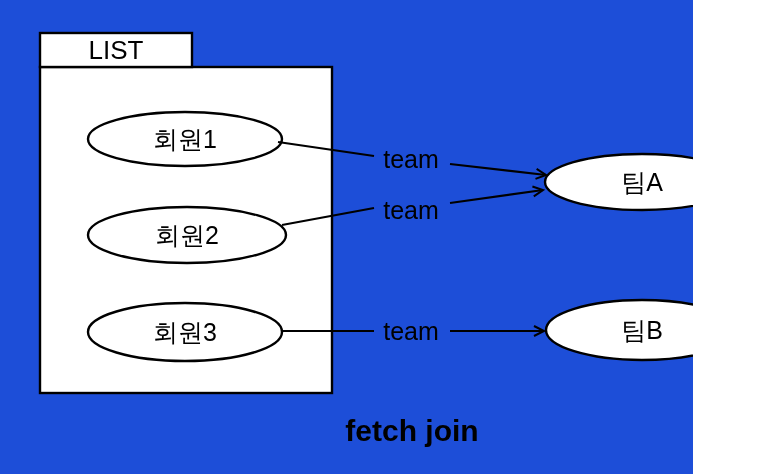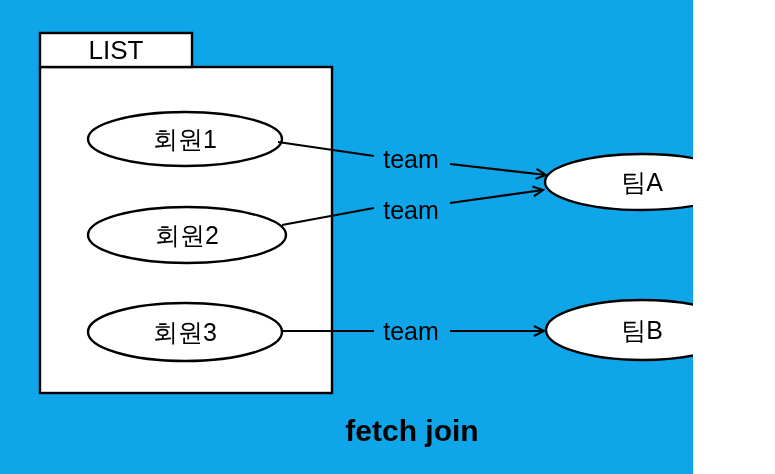--- a/index.html
+++ b/index.html
@@ -4,21 +4,21 @@
 <style>
   html, body {
     margin: 0;
     padding: 0;
     background: #ffffff;
   }
   .stage {
     position: relative;
     width: 693px;
     height: 474px;
-    background: #0ea5e9;
+    background: #1d4ed8;
     font-family: "Liberation Sans", sans-serif;
     overflow: hidden;
   }
   svg { display: block; }
   .shape {
     fill: #ffffff;
     stroke: #000000;
     stroke-width: 2.4;
   }
   .edge {

